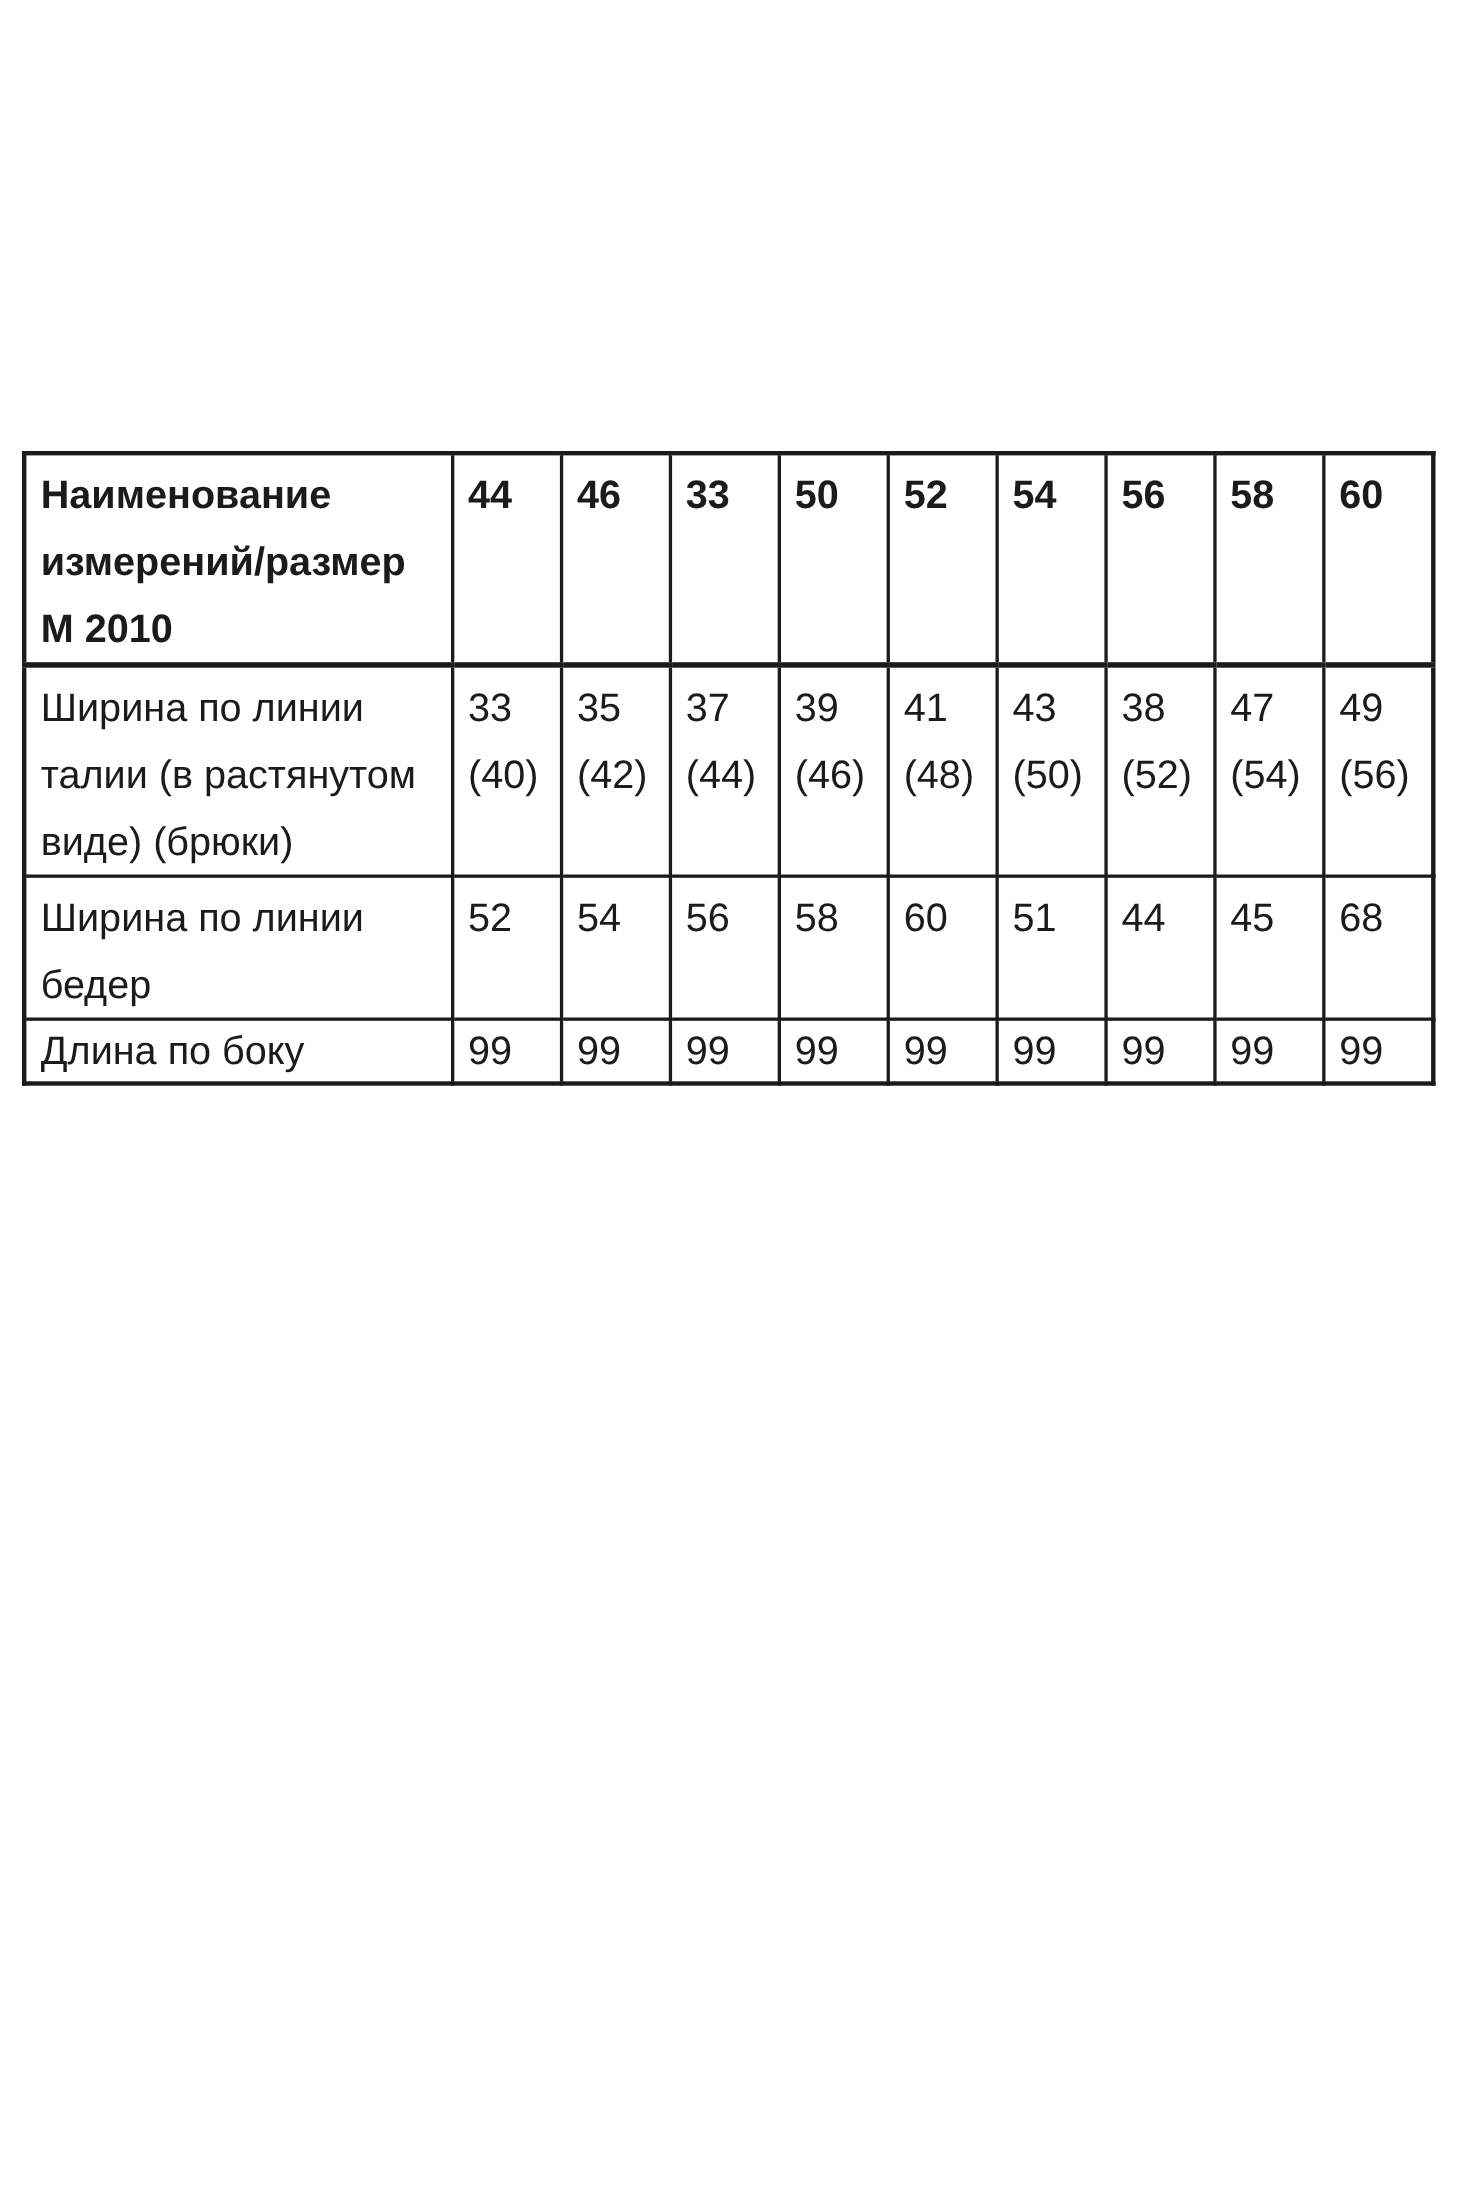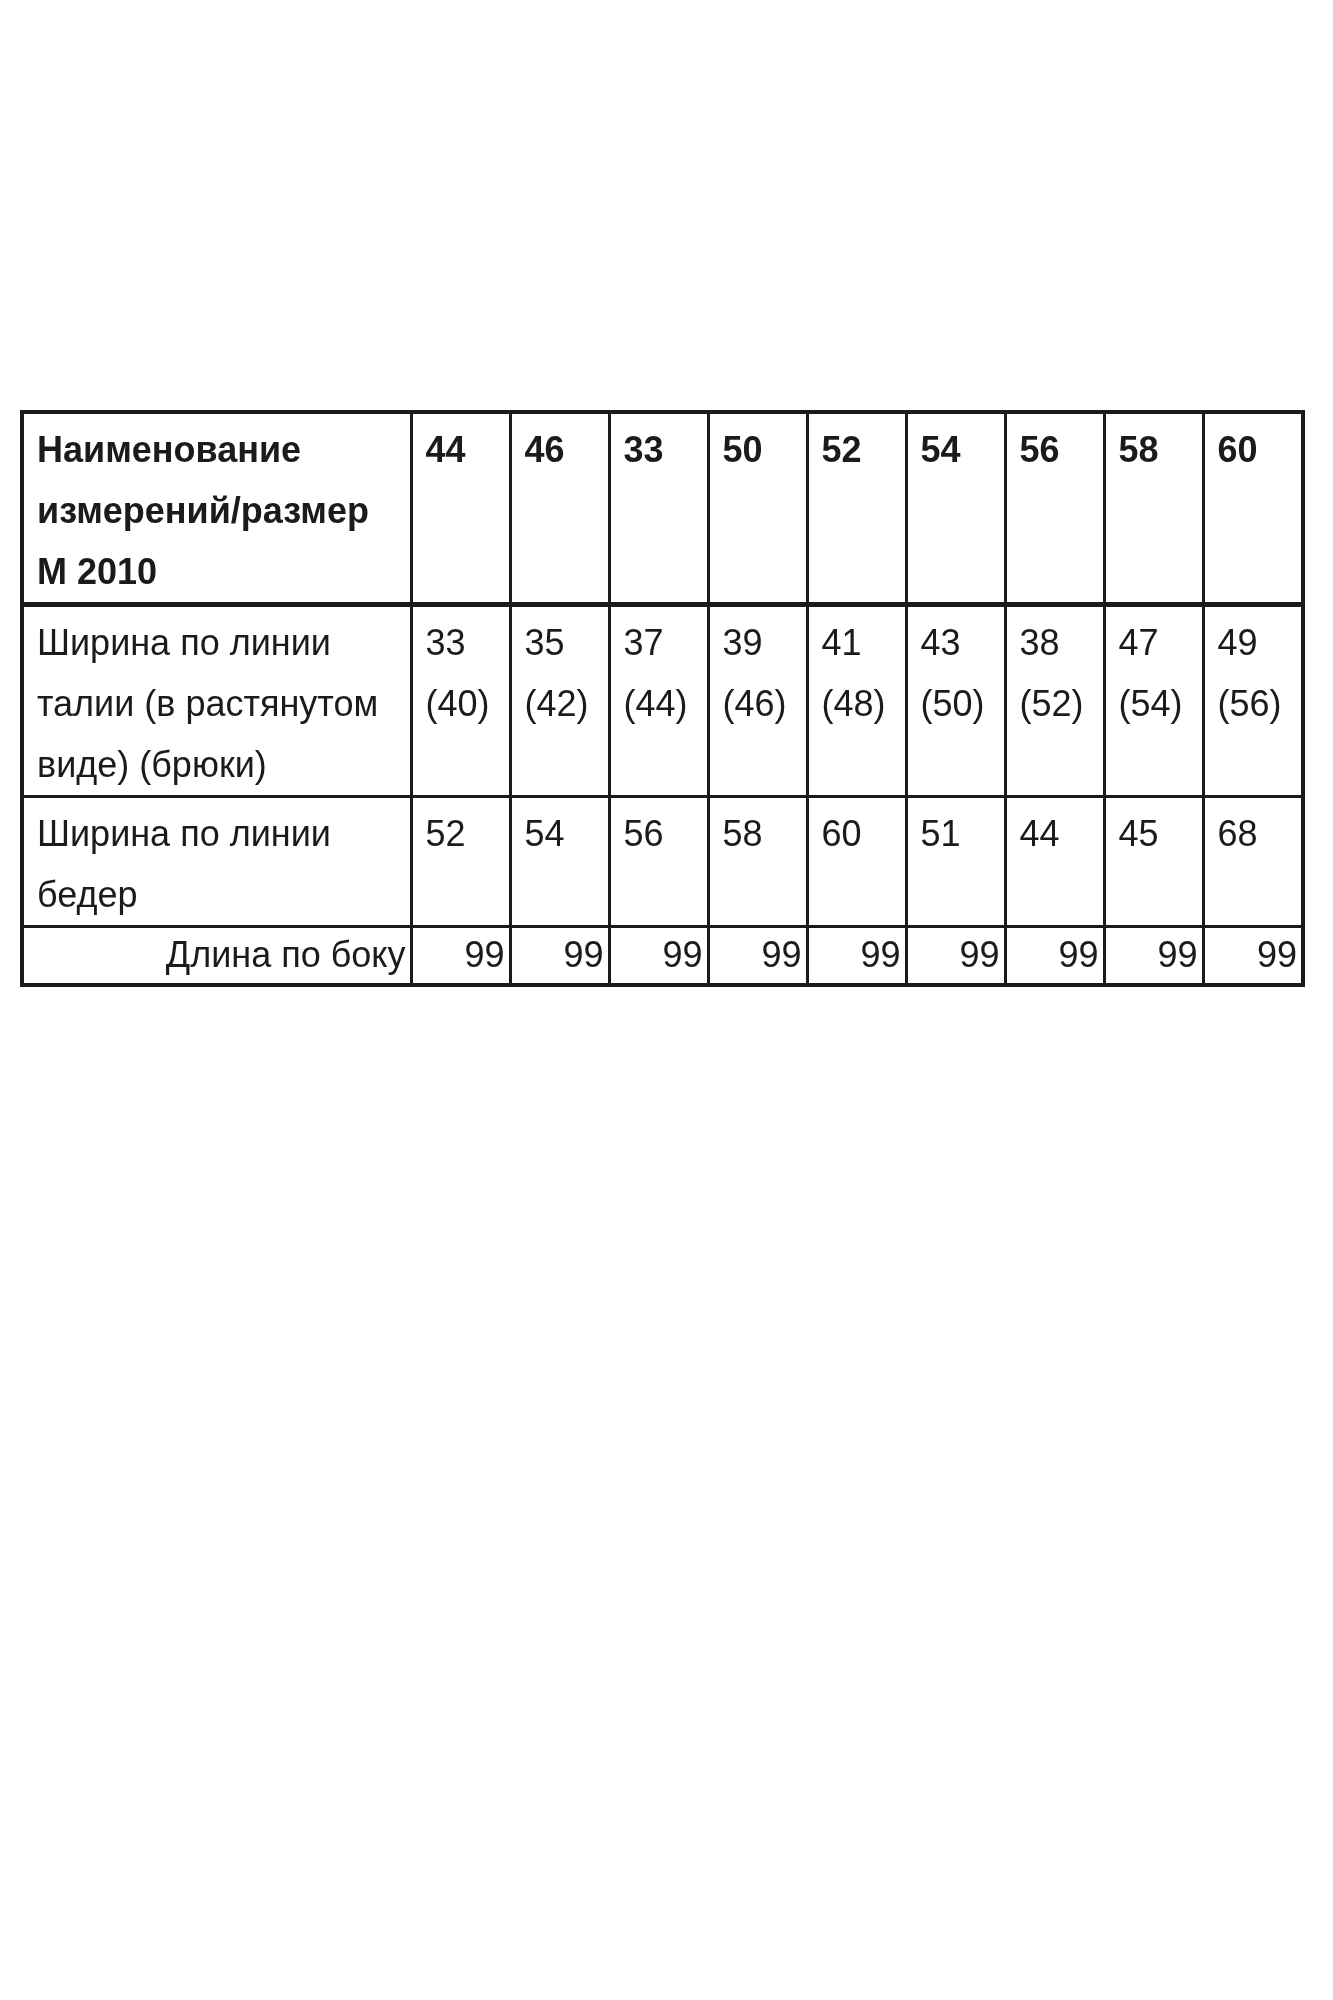--- a/index.html
+++ b/index.html
@@ -41,21 +41,20 @@
   }
   tr.header-row { height: 176px; }
   tr.row-waist  { height: 188px; }
   tr.row-hips   { height: 119px; }
   tr.row-length { height: 58px; }
   tr.footer-row { height: 59px; }
   tr.row-length td,
   tr.footer-row td {
     line-height: 48px;
     padding-top: 3px;
-    text-align: right;
   }
   tr.footer-row td {
     border-top-width: 4px;
   }
 </style>
 </head>
 <body>
 
 <div class="page">
   <table class="size-chart">

